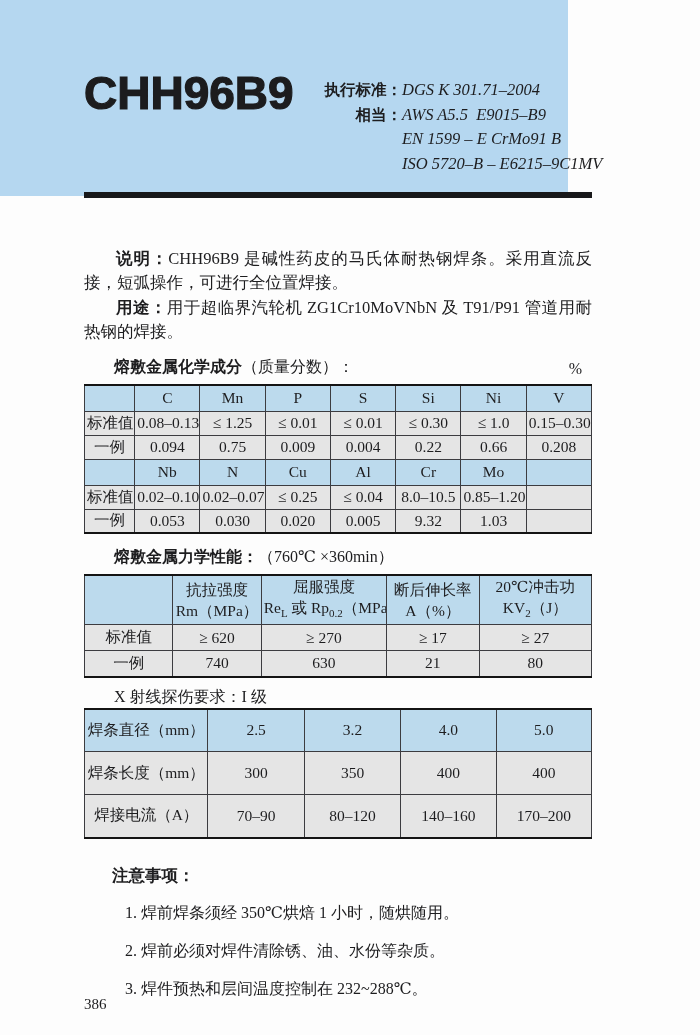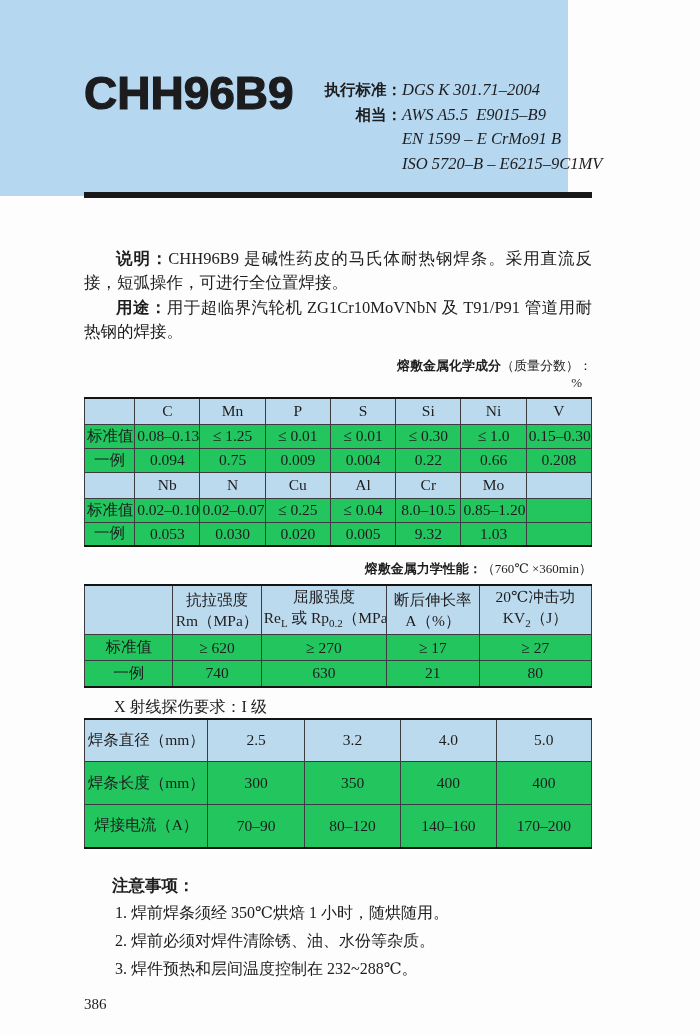--- a/index.html
+++ b/index.html
@@ -22,40 +22,40 @@
   }
   .std-value { white-space:nowrap;font-style:italic; }
   .rule { position:absolute; left:84px; top:192px; width:508px; height:6px; background:#18181a; }
 
   .content { position:absolute; left:84px; top:198px; width:508px; }
   .desc { margin:0; text-indent:32px; font-size:16.5px; line-height:24px; text-align:justify; }
   .desc.first { margin-top:48px; }
   .lbl { font-family:"Liberation Sans","DejaVu Sans",sans-serif; font-weight:bold; }
 
   .sec-row { display:flex; justify-content:space-between; align-items:flex-end;
-             margin:13px 0 6px 0; padding-left:30px; font-size:13px;flex-direction:column; }
+             margin:13px 0 6px 0; padding-left:30px; font-size:16px; }
   .sec-row .suffix { font-weight:normal; font-family:"Liberation Serif","DejaVu Serif",serif; }
   .sec-row .unit { padding-right:10px; }
 
   table { width:508px; border-collapse:collapse; table-layout:fixed; text-align:center;
           font-size:15.5px; border-top:2px solid #141414; border-bottom:2px solid #141414; }
   td { border:1px solid #3c3c40; padding:0 2px; overflow:hidden; white-space:nowrap; }
   tr.hd td { background:#bcdaed; }
-  tr.dt td { background:#22c55e; }
+  tr.dt td { background:#e5e5e5; }
   .chem tr { height:24px; }
   .chem tr.hd { height:26px; }
   .mech tr.hd { height:48px; }
   .mech tr.hd div { line-height:21px; }
   .mech tr.dt { height:26px; }
   .cur tr { height:43px; }
   sub { font-size:11px; }
 
   .xray { margin:9px 0 0; padding-left:30px; font-size:16px; }
   .note-title { margin:26px 0 0; padding-left:28px; font-size:16.5px; }
-  .note { margin:3px; padding-left:28px; font-size:16px; line-height:25px; }
+  .note { margin:13px; padding-left:28px; font-size:16px; line-height:25px; }
   .pagenum { position:absolute; left:84px; top:996px; font-size:15px; }
 </style>
 </head>
 <body>
 
 <div class="page">
 
   <div class="band">
     <div class="brand">CHH96B9</div>
     <div class="standards">

